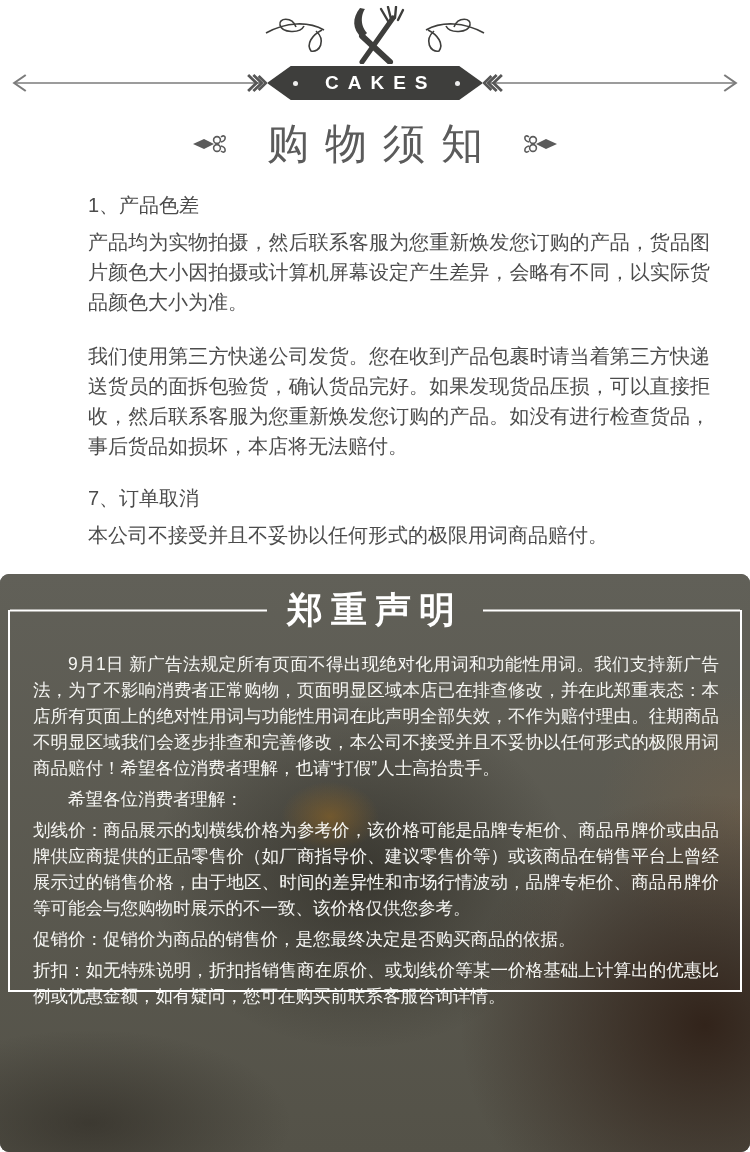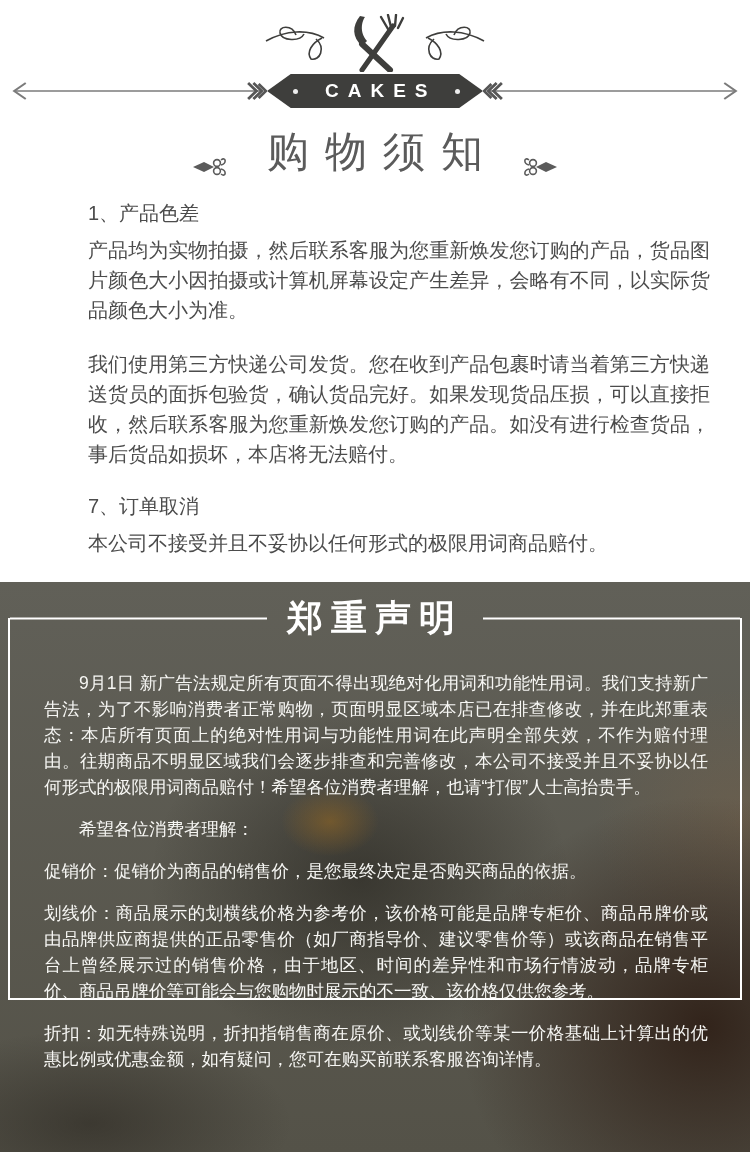--- a/index.html
+++ b/index.html
@@ -12,66 +12,66 @@
   *{box-sizing:border-box;}
   html,body{margin:0;padding:0;}
   body{
     width:750px;
     font-family:"Liberation Sans","DejaVu Sans",sans-serif;
     background:#ffffff;
   }
   .page{width:750px;height:1152px;display:flex;flex-direction:column;overflow:hidden;background:#fff;}
 
   
-  .deco-header{padding-top:14px;}
+  .deco-header{padding-top:6px;}
   .utensils-wrap{display:flex;justify-content:center;}
   .banner-row{display:flex;align-items:center;padding:0 10px;margin-top:2px;}
   .arrow-svg{flex:1;height:26px;display:block;}
   .banner{
     width:216px;height:34px;background:var(--accent);
     clip-path:polygon(0 50%,11% 0,89% 0,100% 50%,89% 100%,11% 100%);
     display:flex;align-items:center;padding:0 26px;gap:9px;flex:none;
   }
   .banner .dot{width:5px;height:5px;border-radius:50%;background:#ededed;flex:none;}
   .banner .bar{flex:1;height:2px;background:#ededed;}
   .brand{color:#fff;font-size:19px;font-weight:600;letter-spacing:9px;padding-left:9px;white-space:nowrap;}
 
-  .title-row{display:flex;justify-content:center;align-items:flex-end;gap:24px;margin-top:16px;}
+  .title-row{display:flex;justify-content:center;align-items:center;gap:24px;margin-top:16px;}
   .page-title{
     margin:0;font-family:"DejaVu Serif","Liberation Serif",serif;
     font-weight:400;font-size:42px;color:#5b5b5b;letter-spacing:16px;padding-left:16px;
   }
 
   
   .notice{padding:20px 40px 0;}
   .notice-section{margin-bottom:24px;margin-left:48px;}
   .sec-title{font-size:20px;font-weight:400;color:var(--body-text);margin:0 0 8px;}
   .sec-body{font-size:20px;color:var(--body-text);margin:0;line-height:30px;text-align:justify;}
 
   
-  .statement{flex:1;position:relative;overflow:hidden;background:var(--statement-bg);}
+  .statement{flex:1;position:relative;overflow:hidden;background:var(--statement-bg);border-radius:9px;}
   .photo-bg{
     position:absolute;inset:0;
     background:
       radial-gradient(ellipse 70px 50px at 44% 42%, rgba(150,105,35,0.55), rgba(150,105,35,0) 70%),
       radial-gradient(ellipse 300px 250px at 48% 52%, rgba(24,22,17,0.5), rgba(24,22,17,0) 70%),
       radial-gradient(ellipse 340px 320px at 94% 78%, rgba(48,33,24,0.95), rgba(48,33,24,0) 72%),
       radial-gradient(ellipse 210px 190px at 99% 42%, rgba(118,98,74,0.5), rgba(118,98,74,0) 70%),
       radial-gradient(ellipse 280px 130px at 12% 95%, rgba(40,36,30,0.55), rgba(40,36,30,0) 72%),
       linear-gradient(#616058, #545248);
   }
   .statement-box{
     position:relative;z-index:1;margin:36px 8px 20px;height:382px;
     border:2px solid var(--statement-border);border-top:none;
     padding:36px 16px 8px 18px;
   }
   .st-title-row{position:absolute;top:0;left:0;right:0;transform:translateY(-50%);display:flex;align-items:center;}
   .st-rule{flex:1;height:2px;background:var(--statement-border);}
   .st-title{margin:0 20px;font-size:36px;font-weight:700;color:#fff;letter-spacing:8px;white-space:nowrap;}
-  .st-para{font-size:17.5px;line-height:26px;color:#f7f7f4;margin:16px;text-align:justify;}
+  .st-para{font-size:17.5px;line-height:26px;color:#f7f7f4;margin:5px;text-align:justify;}
   .st-para.indent{text-indent:2em;}
 </style>
 </head>
 <body>
 
 <div class="page">
 
   <header class="deco-header">
     <div class="utensils-wrap">
       <svg width="250" height="58" viewBox="0 0 250 58" aria-hidden="true">
@@ -177,23 +177,23 @@
       <div class="st-title-row">
         <span class="st-rule"></span>
         <h2 class="st-title">郑重声明</h2>
         <span class="st-rule"></span>
       </div>
       <div>
     <p class="st-para indent">9月1日 新广告法规定所有页面不得出现绝对化用词和功能性用词。我们支持新广告法，为了不影响消费者正常购物，页面明显区域本店已在排查修改，并在此郑重表态：本店所有页面上的绝对性用词与功能性用词在此声明全部失效，不作为赔付理由。往期商品不明显区域我们会逐步排查和完善修改，本公司不接受并且不妥协以任何形式的极限用词商品赔付！希望各位消费者理解，也请“打假”人士高抬贵手。</p>
 
     <p class="st-para indent">希望各位消费者理解：</p>
 
+    <p class="st-para">划线价：商品展示的划横线价格为参考价，该价格可能是品牌专柜价、商品吊牌价或由品牌供应商提供的正品零售价（如厂商指导价、建议零售价等）或该商品在销售平台上曾经展示过的销售价格，由于地区、时间的差异性和市场行情波动，品牌专柜价、商品吊牌价等可能会与您购物时展示的不一致、该价格仅供您参考。</p>
+
     <p class="st-para">促销价：促销价为商品的销售价，是您最终决定是否购买商品的依据。</p>
-
-    <p class="st-para">划线价：商品展示的划横线价格为参考价，该价格可能是品牌专柜价、商品吊牌价或由品牌供应商提供的正品零售价（如厂商指导价、建议零售价等）或该商品在销售平台上曾经展示过的销售价格，由于地区、时间的差异性和市场行情波动，品牌专柜价、商品吊牌价等可能会与您购物时展示的不一致、该价格仅供您参考。</p>
 
     <p class="st-para">折扣：如无特殊说明，折扣指销售商在原价、或划线价等某一价格基础上计算出的优惠比例或优惠金额，如有疑问，您可在购买前联系客服咨询详情。</p>
 
   </div>
     </div>
   </section>
 
 </div>
 
 </body></html>

